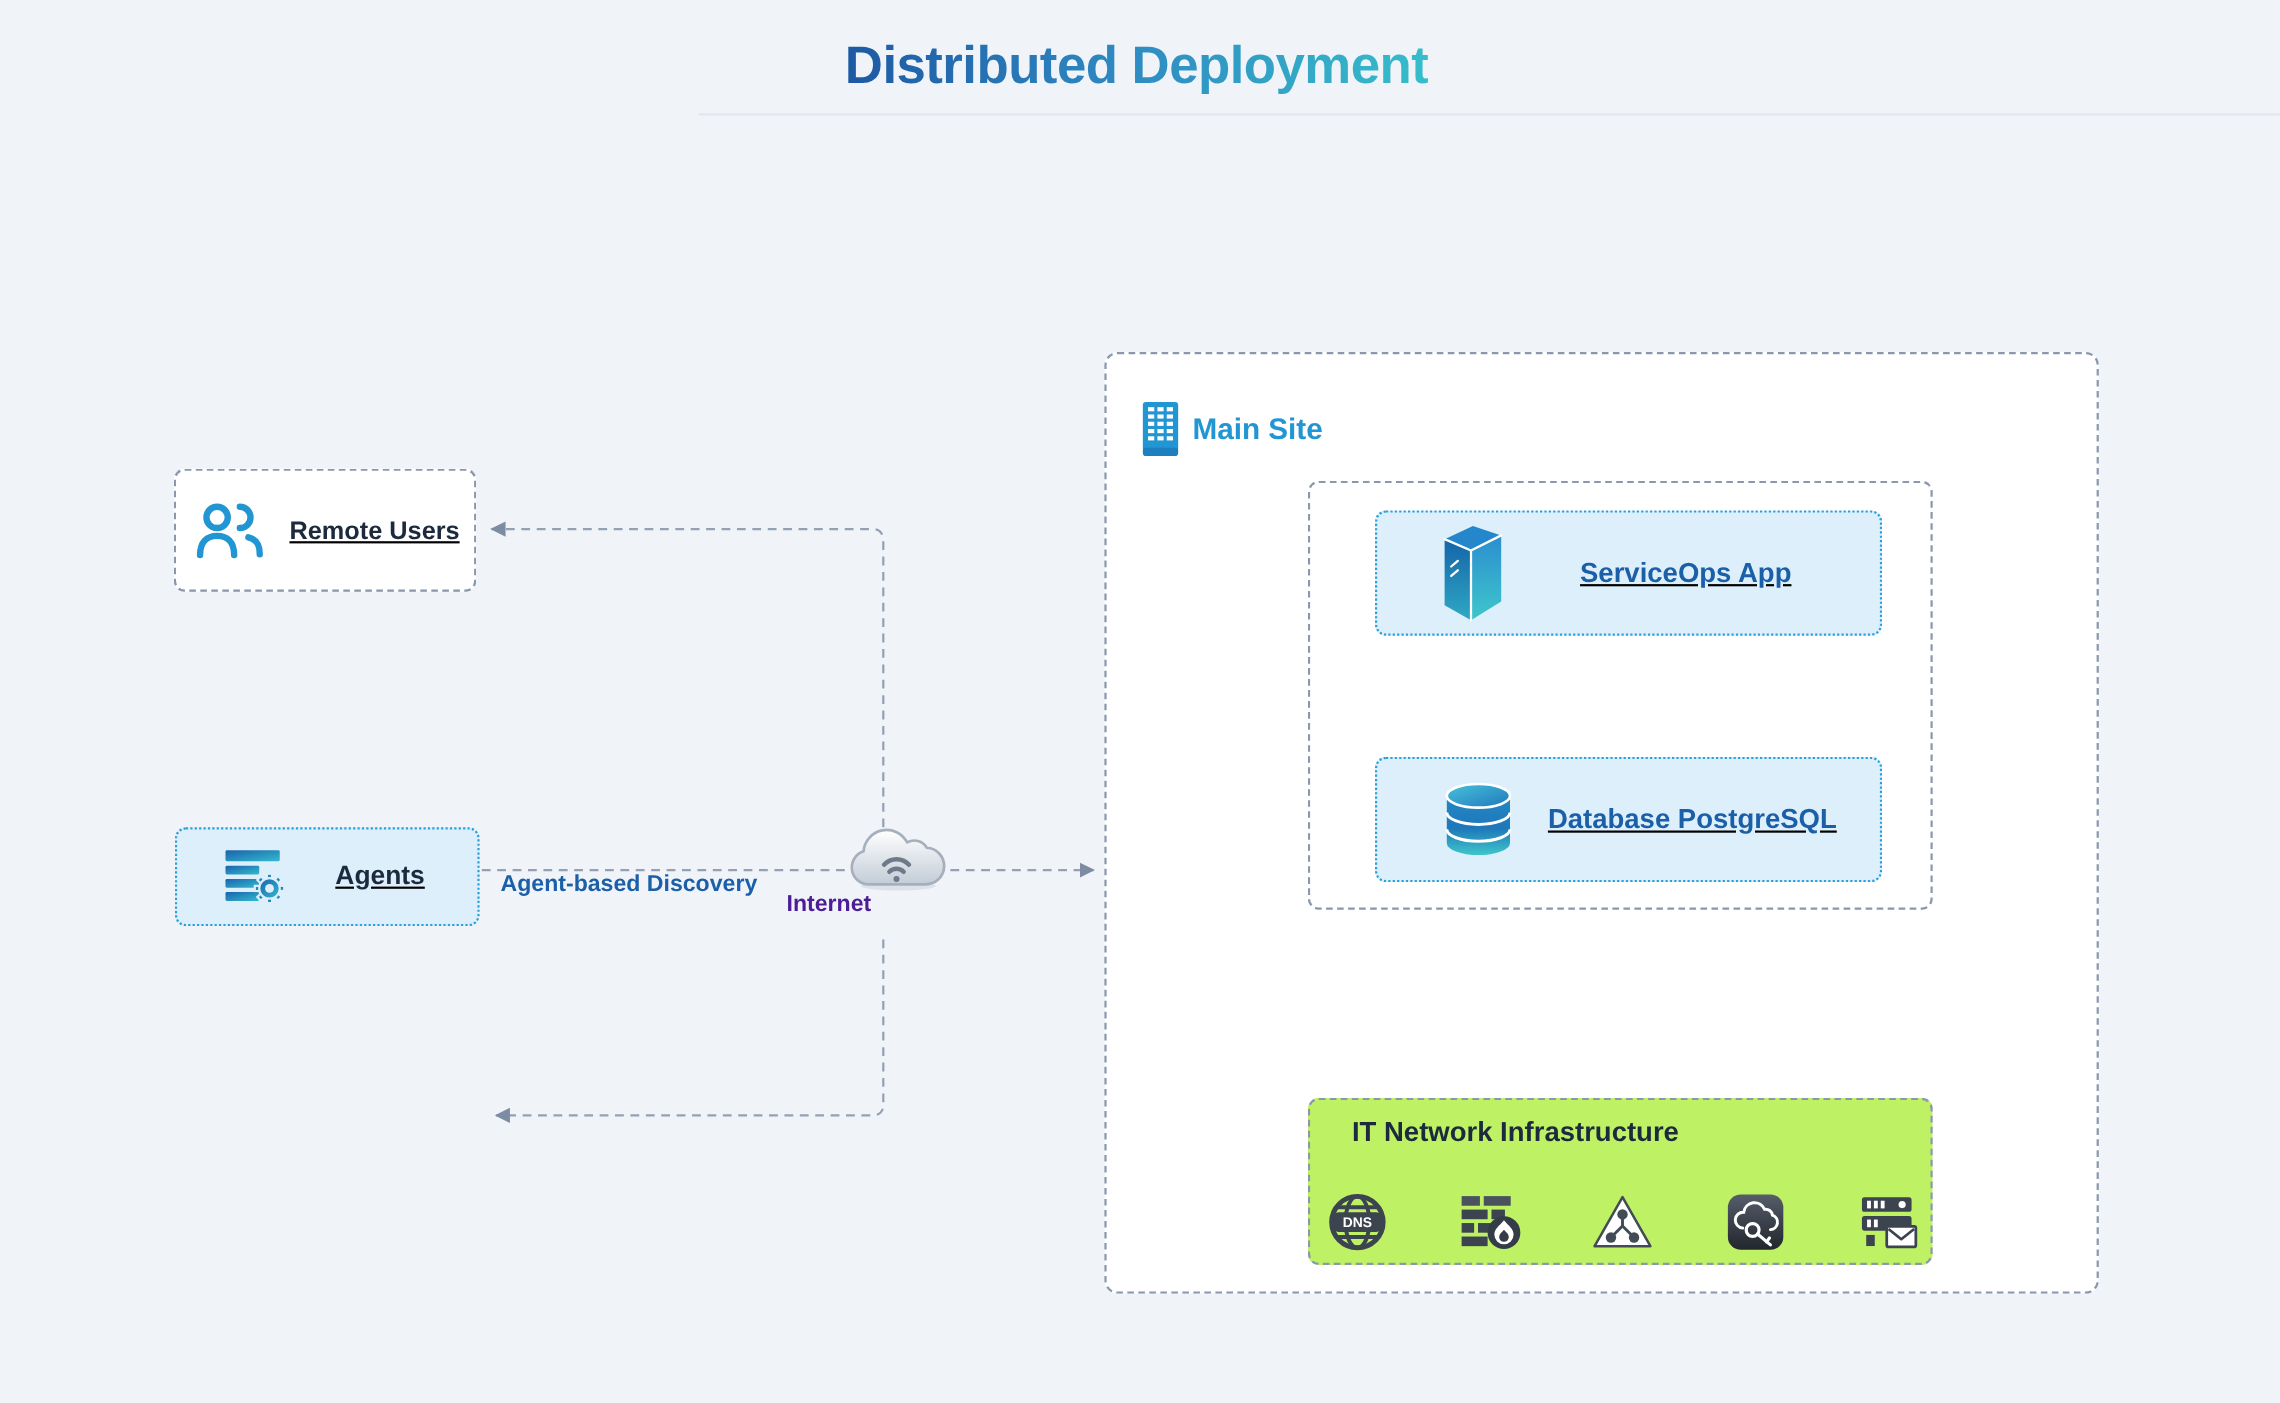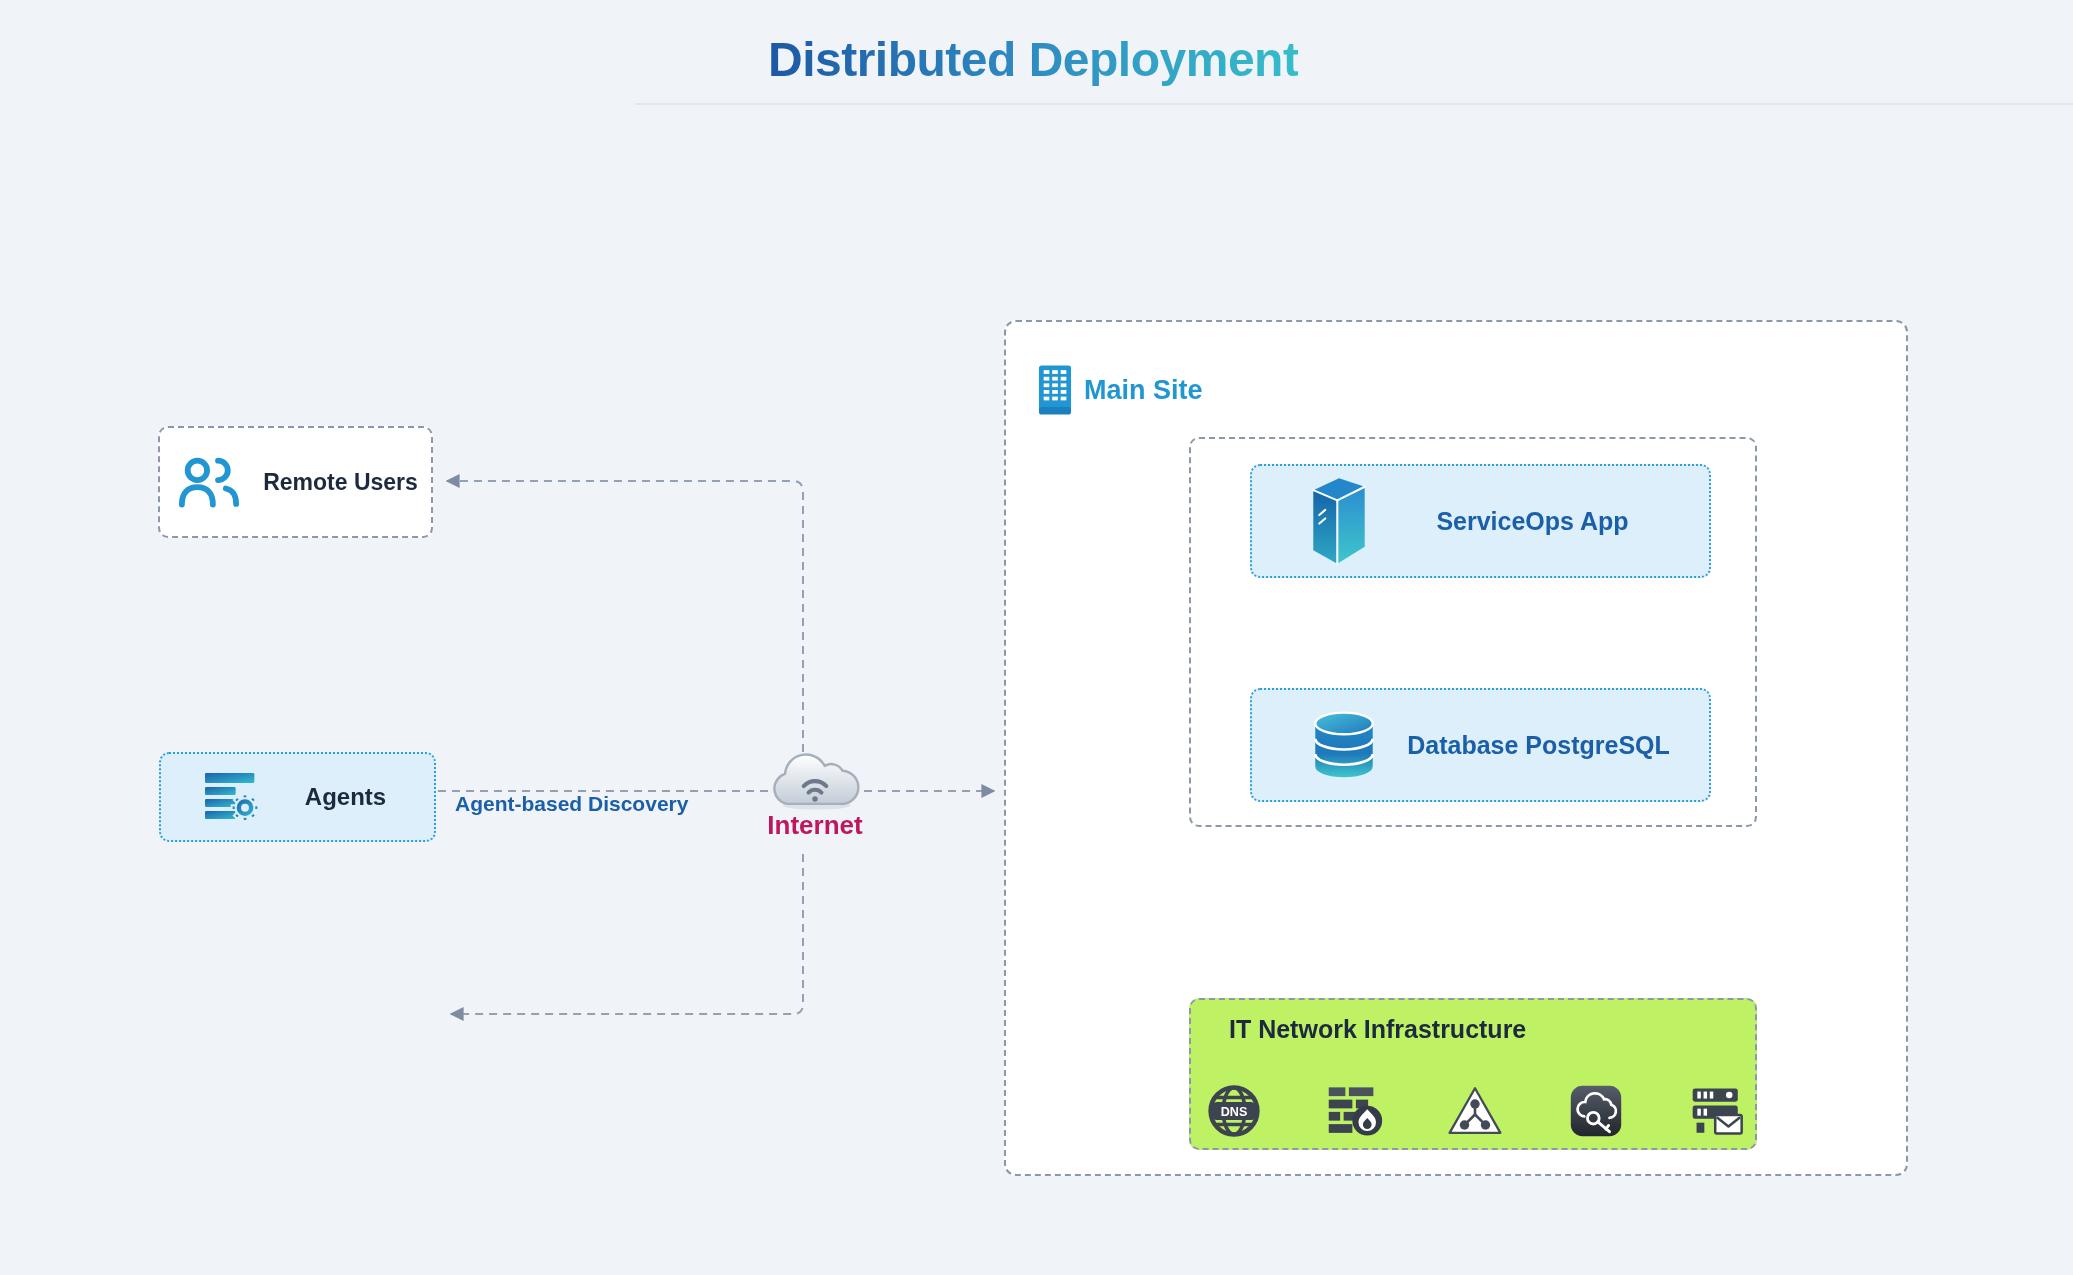--- a/index.html
+++ b/index.html
@@ -14,41 +14,41 @@
   #stage{position:relative;width:2073px;height:1275px;background:var(--page-bg,#f0f4f9);overflow:hidden;}
 
   
   .title{position:absolute;left:768px;top:32px;font-size:48px;font-weight:700;letter-spacing:-0.5px;
     color:#1e63ab;background:linear-gradient(90deg,#1d59a3 0%,#2f8ac2 48%,#36bdca 100%);
     -webkit-background-clip:text;background-clip:text;-webkit-text-fill-color:transparent;}
   .divider{position:absolute;left:635px;top:103px;width:1438px;height:2px;background:var(--divider,#e2e7ed);}
 
   
   #connectors{position:absolute;left:0;top:0;z-index:1;pointer-events:none;}
-  .node{position:absolute;z-index:2;display:flex;align-items:center;border-radius:10px;}
+  .node{position:absolute;z-index:2;display:flex;align-items:center;border-radius:10px;text-decoration:underline;}
   .dashed-box{background:#ffffff;border:2px dashed var(--dashed-border,#8a97ad);}
   .blue-box{background:var(--light-blue-bg,#dceffb);border:2px dotted var(--dotted-border-blue,#2b9fd9);}
   .node-label{font-weight:700;color:var(--navy-text,#1d2a3d);}
   .blue-label{font-weight:700;color:var(--deep-blue,#1b5fa8);}
 
   .remote-users{left:158px;top:426px;width:275px;height:112px;padding-left:18px;gap:16px;}
   .remote-users .node-label{flex:1;text-align:center;font-size:23px;padding-right:6px;}
 
   .agents{left:159px;top:752px;width:277px;height:90px;padding-left:40px;}
   .agents .node-label{flex:1;text-align:center;font-size:24px;padding-right:8px;}
 
   .third-party{left:139px;top:973px;width:298px;height:84px;justify-content:center;}
   .third-party .node-label{font-size:24px;}
 
   .edge-label{position:absolute;left:455px;top:792px;width:300px;z-index:2;
     font-size:21px;font-weight:700;color:var(--deep-blue,#1b5fa8);}
 
   .cloud-wrap{position:absolute;left:766px;top:744px;width:98px;height:68px;z-index:3;}
-  .internet-label{position:absolute;left:715px;top:810px;width:200px;z-index:3;text-align:center;
-    font-size:26px;font-weight:700;color:#be185d;}
+  .internet-label{position:absolute;left:715px;top:810px;width:200px;z-index:3;
+    font-size:21px;font-weight:700;color:#4c1d95;}
 
   
   .main-site{left:1004px;top:320px;width:904px;height:856px;border-radius:12px;display:block;}
   .main-site-header{position:absolute;left:32px;top:42px;display:flex;align-items:center;gap:12px;}
   .main-site-title{font-size:27px;font-weight:700;color:var(--accent-blue,#2196d3);}
 
   .inner-box{position:absolute;left:183px;top:115px;width:568px;height:390px;
     border:2px dashed var(--dashed-border,#8a97ad);border-radius:10px;background:#fff;}
 
   .svc-box{position:absolute;width:461px;height:114px;display:flex;align-items:center;border-radius:10px;}

